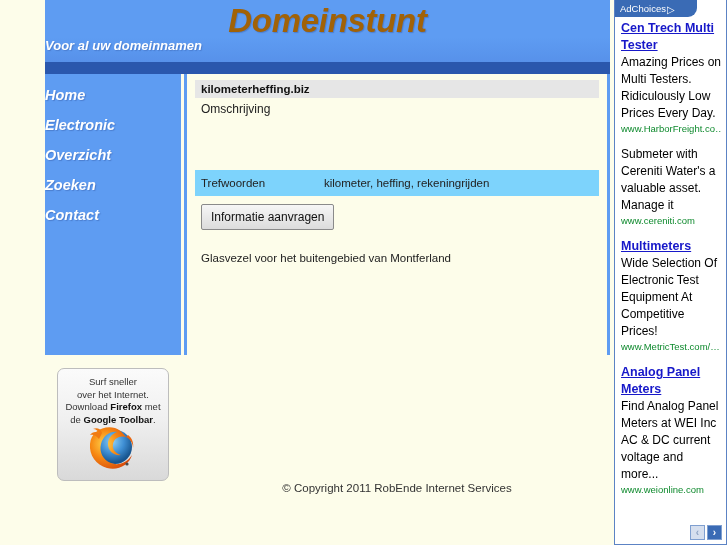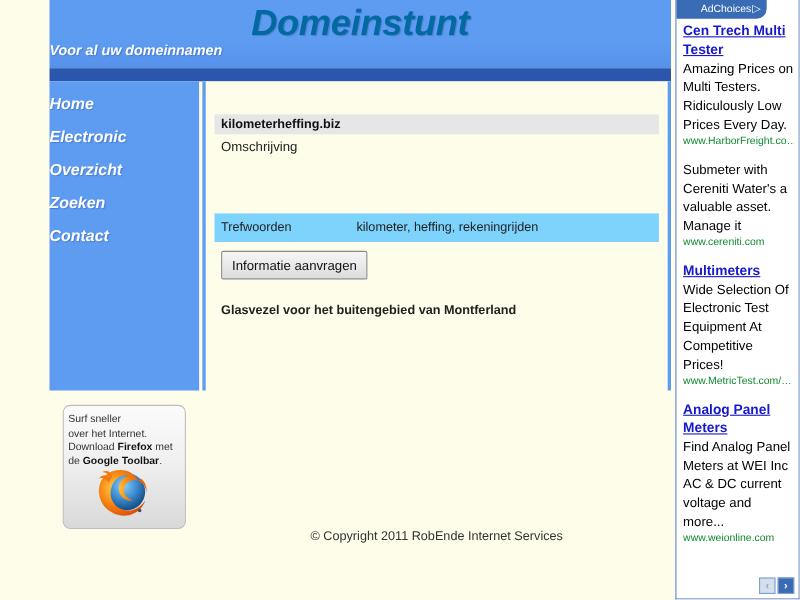--- a/index.html
+++ b/index.html
@@ -26,21 +26,21 @@
     position: absolute; left: 0; top: 0; width: 100%; height: 62px;
     background: linear-gradient(to bottom, #5e9cf2 0%, #5e9cf2 60%, #5791ea 100%);
   }
   .header-bottom {
     position: absolute; left: 0; top: 62px; width: 100%; height: 12px;
     background: #2a57ad;
   }
   .site-title {
     position: absolute; left: 0; top: 1px; width: 100%;
     text-align: center;
-    color: #0369a1;
+    color: #a16207;
     font-style: italic;
     font-weight: bold;
     font-size: 33px;
     letter-spacing: -0.3px;
     line-height: 40px;
     text-shadow: 1px 1px 1px rgba(40,70,140,0.35);
   }
   .site-tagline {
     position: absolute; left: 0; top: 38px; width: 100%;
     text-align: left;
@@ -72,21 +72,21 @@
     text-shadow: 1px 1px 1px rgba(40,70,140,0.35);
   }
 
   
   .content-panel {
     position: absolute;
     left: 184px; top: 74px; width: 426px; height: 281px;
     background: #fdfdea;
     border-left: 3px solid #5e9cf2;
     border-right: 3px solid #5e9cf2;
-    padding: 30px 8px 0 8px;
+    padding: 6px 8px 0 8px;
   }
   .domain-band {
     background: #e6e6e6;
     padding: 3px 6px;
     font-weight: bold;
     font-size: 11.5px;
     color: #111;
   }
   .omschrijving {
     padding: 4px 6px 0 6px;
@@ -112,34 +112,34 @@
     background: linear-gradient(to bottom, #f6f6f6 0%, #dcdcdc 100%);
     border: 1px solid #8a8a8a;
     border-radius: 2px;
     padding: 5px 9px;
     cursor: pointer;
   }
   .footer-note {
     padding: 22px 6px 0 6px;
     font-size: 11.5px;
     color: #222;
-    font-weight: bold;
   }
 
   
   .ff-banner {
     position: absolute;
     left: 57px; top: 368px; width: 112px; height: 113px;
     background: linear-gradient(to bottom, #fbfbfb 0%, #f0f0f0 45%, #d9d9d9 100%);
     border: 1px solid #bdbdbd;
     border-radius: 7px;
     overflow: hidden;
     cursor: pointer;
   }
   .ff-text {
+    text-align: center;
     font-size: 9.5px;
     line-height: 12.5px;
     color: #333;
     padding: 7px 4px 0 4px;
   }
   .ff-text b { color: #111; }
   .ff-logo-wrap {
     position: absolute; left: 0; top: 53px; width: 100%;
     display: flex; justify-content: center;
   }
@@ -164,21 +164,21 @@
   }
   .adchoices-tab {
     position: absolute;
     left: 0; top: 0;
     width: 82px; height: 17px;
     background: #3a6bb5;
     border-bottom-right-radius: 9px;
     color: #ffffff;
     font-size: 9.5px;
     line-height: 17px;
-    padding-left: 22px;
+    padding-left: 5px;
     cursor: pointer;
     white-space: nowrap;
   }
   .adchoices-tab .tri {
     display: inline-block;
     font-size: 10px;
     vertical-align: middle;
     margin-left: 1px;
   }
   .ads {

